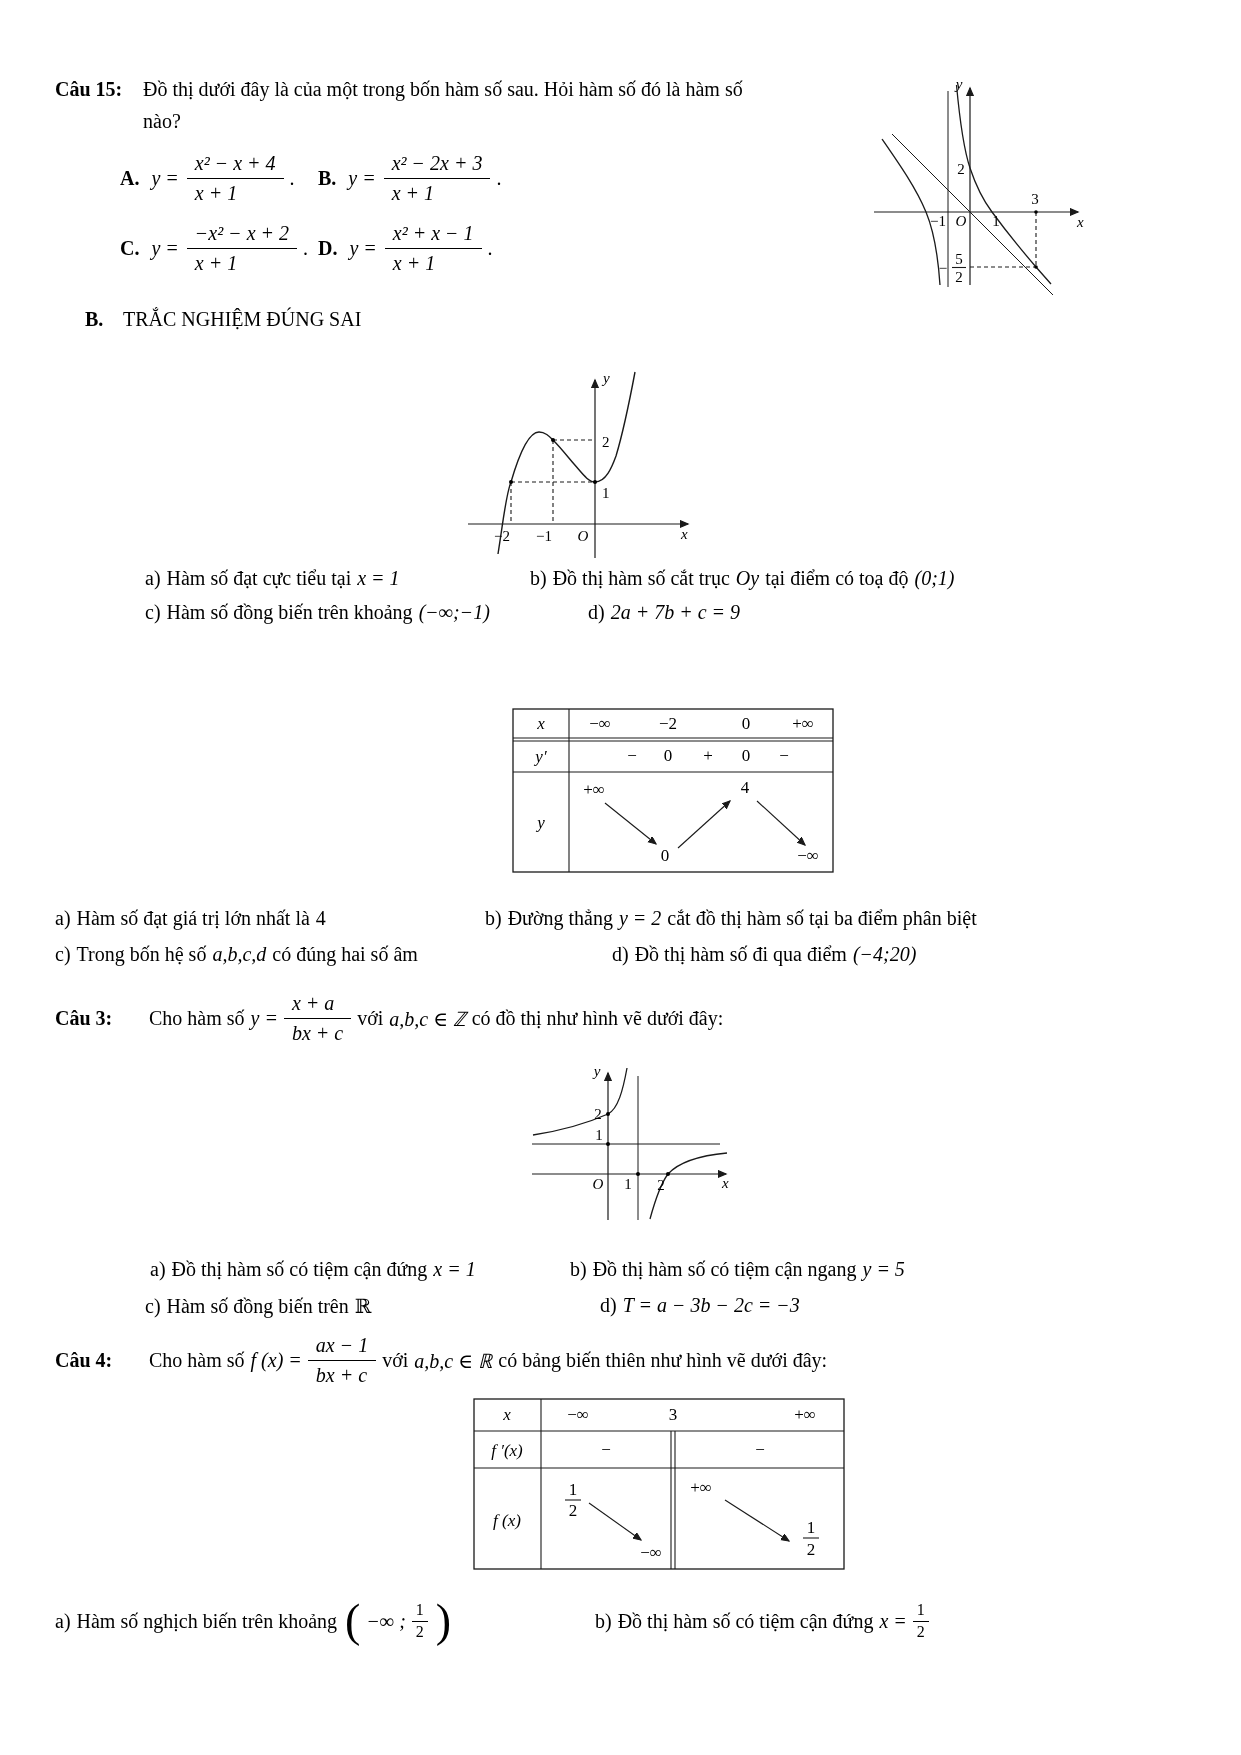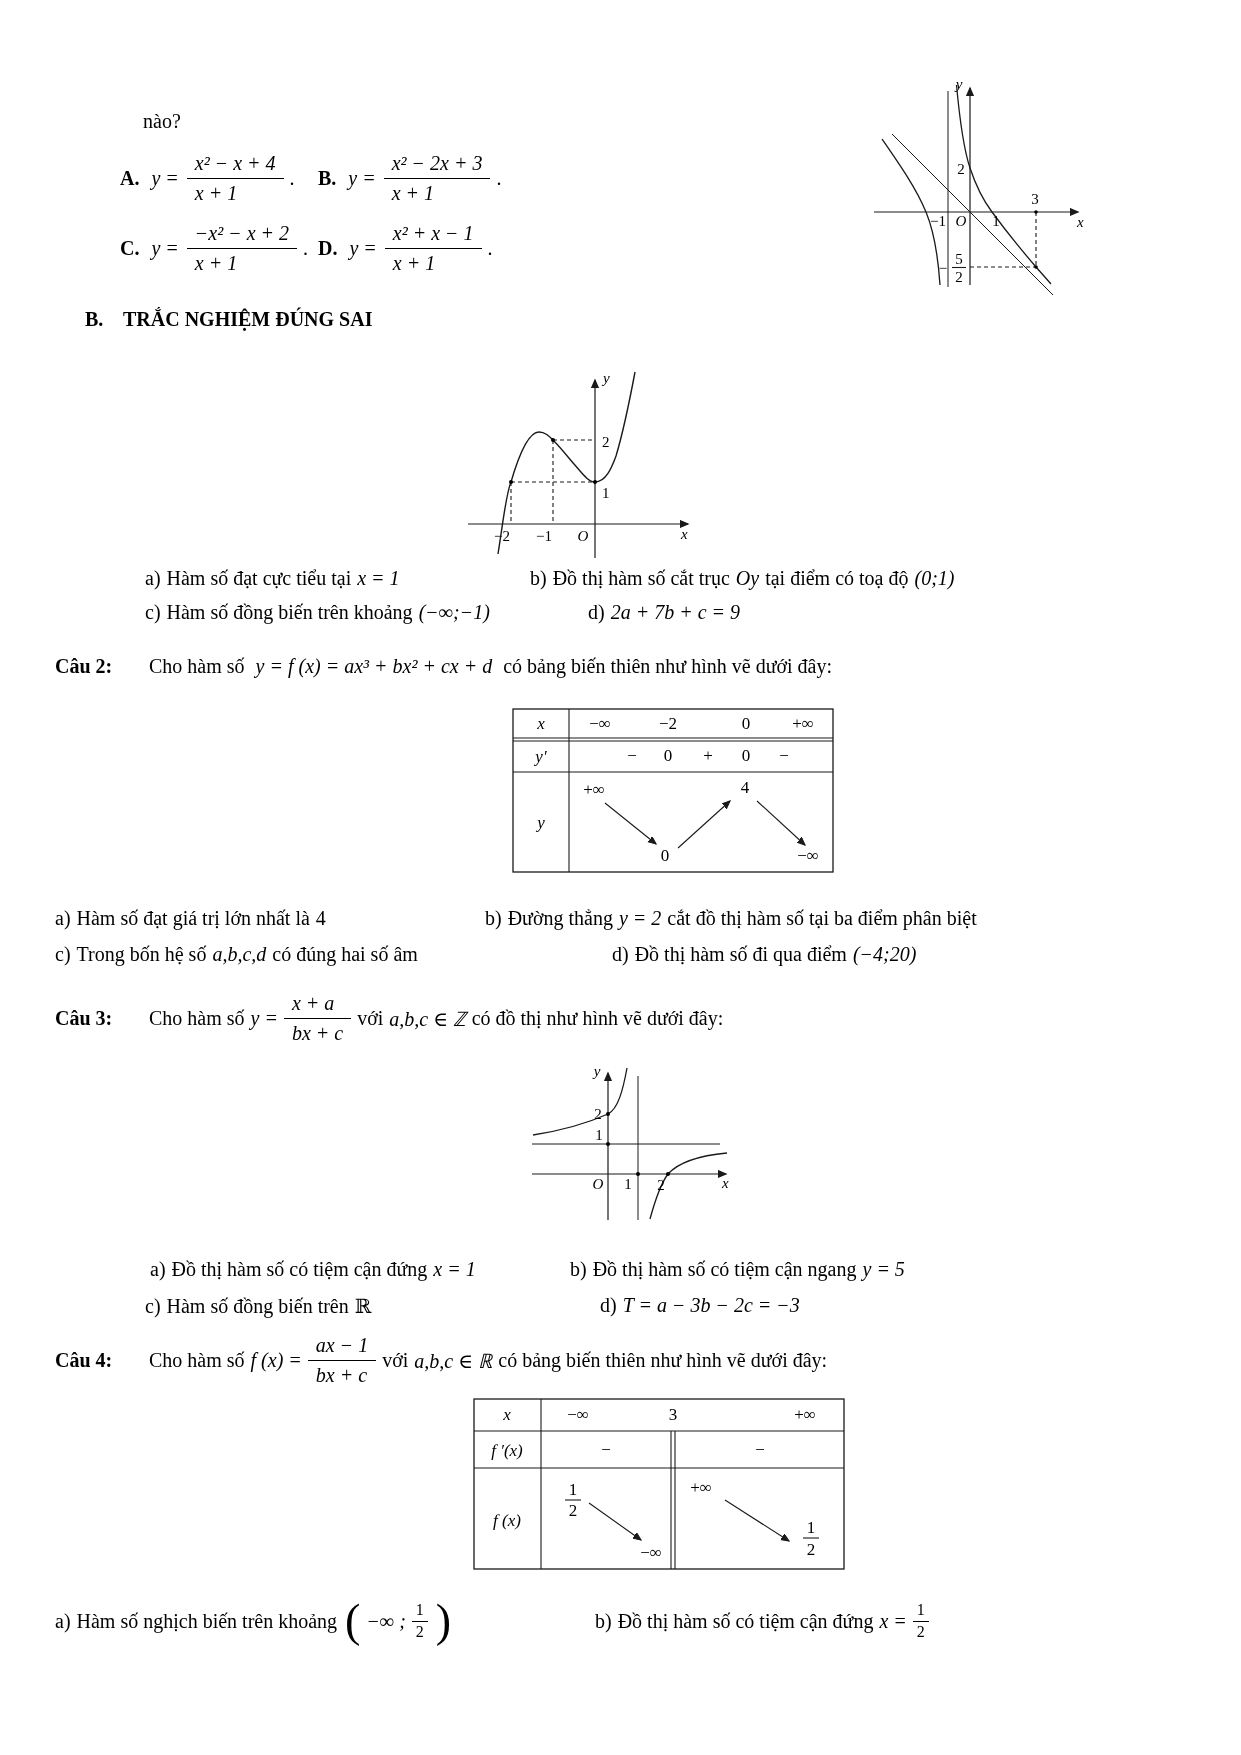--- a/index.html
+++ b/index.html
@@ -1,21 +1,21 @@
 <!DOCTYPE html>
 <html><head>
 <meta charset="utf-8">
 <style>
   *{margin:0;padding:0;box-sizing:border-box}
   body{background:#fff}
   .page{position:relative;width:1241px;height:1755px;background:#fff;color:#000;
         font-family:"Liberation Serif","DejaVu Serif",serif;font-size:20px;overflow:hidden}
   .abs{position:absolute}
   .nw{white-space:nowrap}
-  .b{font-weight:bold}
+  .b{font-weight:normal}
   .im{font-style:italic}
   .rm{font-style:normal}
   .qlab{font-weight:bold;display:inline-block;width:88px}
   .slab{font-weight:bold;display:inline-block;width:38px}
   .prompt{position:absolute;white-space:nowrap}
   .prompt>span{margin-right:6px}
   .flexc{position:absolute;display:flex;align-items:center;white-space:nowrap;height:56px}
   .flexc>span{margin-right:6px}
   .item{position:absolute;white-space:nowrap}
   .item>span{margin-right:6px}
@@ -35,20 +35,23 @@
   svg text.tt{font-size:17px}
   svg text.it{font-style:italic}
   svg line,svg path{stroke:#1a1a1a}
   .dash{stroke-dasharray:4 3;stroke-width:1.1}
 </style>
 </head>
 <body>
 
 <div class="page">
 
+  <div class="abs nw" style="left:55px;top:78px">
+    <span class="qlab">Câu 15:</span><span class="rm">Đồ thị dưới đây là của một trong bốn hàm số sau. Hỏi hàm số đó là hàm số</span>
+  </div>
   <div class="abs nw rm" style="left:143px;top:110px">nào?</div>
 
   <div class="opt" style="left:120px;top:152px">
     <span class="okey">A.</span>
     <span class="im lead">y =</span>
     <span class="dfrac">
         <span class="n im">x² − x + 4</span>
         <span class="d im">x + 1</span>
       </span>
     <span class="rm tail">.</span>
@@ -146,25 +149,20 @@
   <div class="item" style="left:530px;top:567px">
     <span>b)</span><span class="rm">Đồ thị hàm số cắt trục</span><span class="im">Oy</span><span class="rm">tại điểm có toạ độ</span><span class="im">(0;1)</span>
   </div>
   <div class="item" style="left:145px;top:601px">
     <span>c)</span><span class="rm">Hàm số đồng biến trên khoảng</span><span class="im">(−∞;−1)</span>
   </div>
   <div class="item" style="left:588px;top:601px">
     <span>d)</span><span class="im">2a + 7b + c = 9</span>
   </div>
 
-  <div class="prompt" style="left:55px;top:655px">
-    <span class="qlab">Câu 2:</span><span class="rm">Cho hàm số</span>
-    <span class="im">y = f (x) = ax³ + bx² + cx + d</span>
-    <span class="rm">có bảng biến thiên như hình vẽ dưới đây:</span>
-  </div>
 
   <svg class="abs" style="left:512px;top:708px" width="322" height="165" viewBox="0 0 322 165">
     <defs>
       <marker id="at2" markerWidth="9" markerHeight="8" refX="7" refY="3" orient="auto">
           <path d="M0,0 L7,3 L0,6 Z" fill="#1a1a1a" stroke="none"></path>
         </marker>
     </defs>
     <rect x="1" y="1" width="320" height="163" fill="none" stroke="#1a1a1a" stroke-width="1.3"></rect>
     <line x1="57" y1="1" x2="57" y2="164" stroke-width="1.1"></line>
     <line x1="1" y1="30" x2="321" y2="30" stroke-width="1.1"></line>

